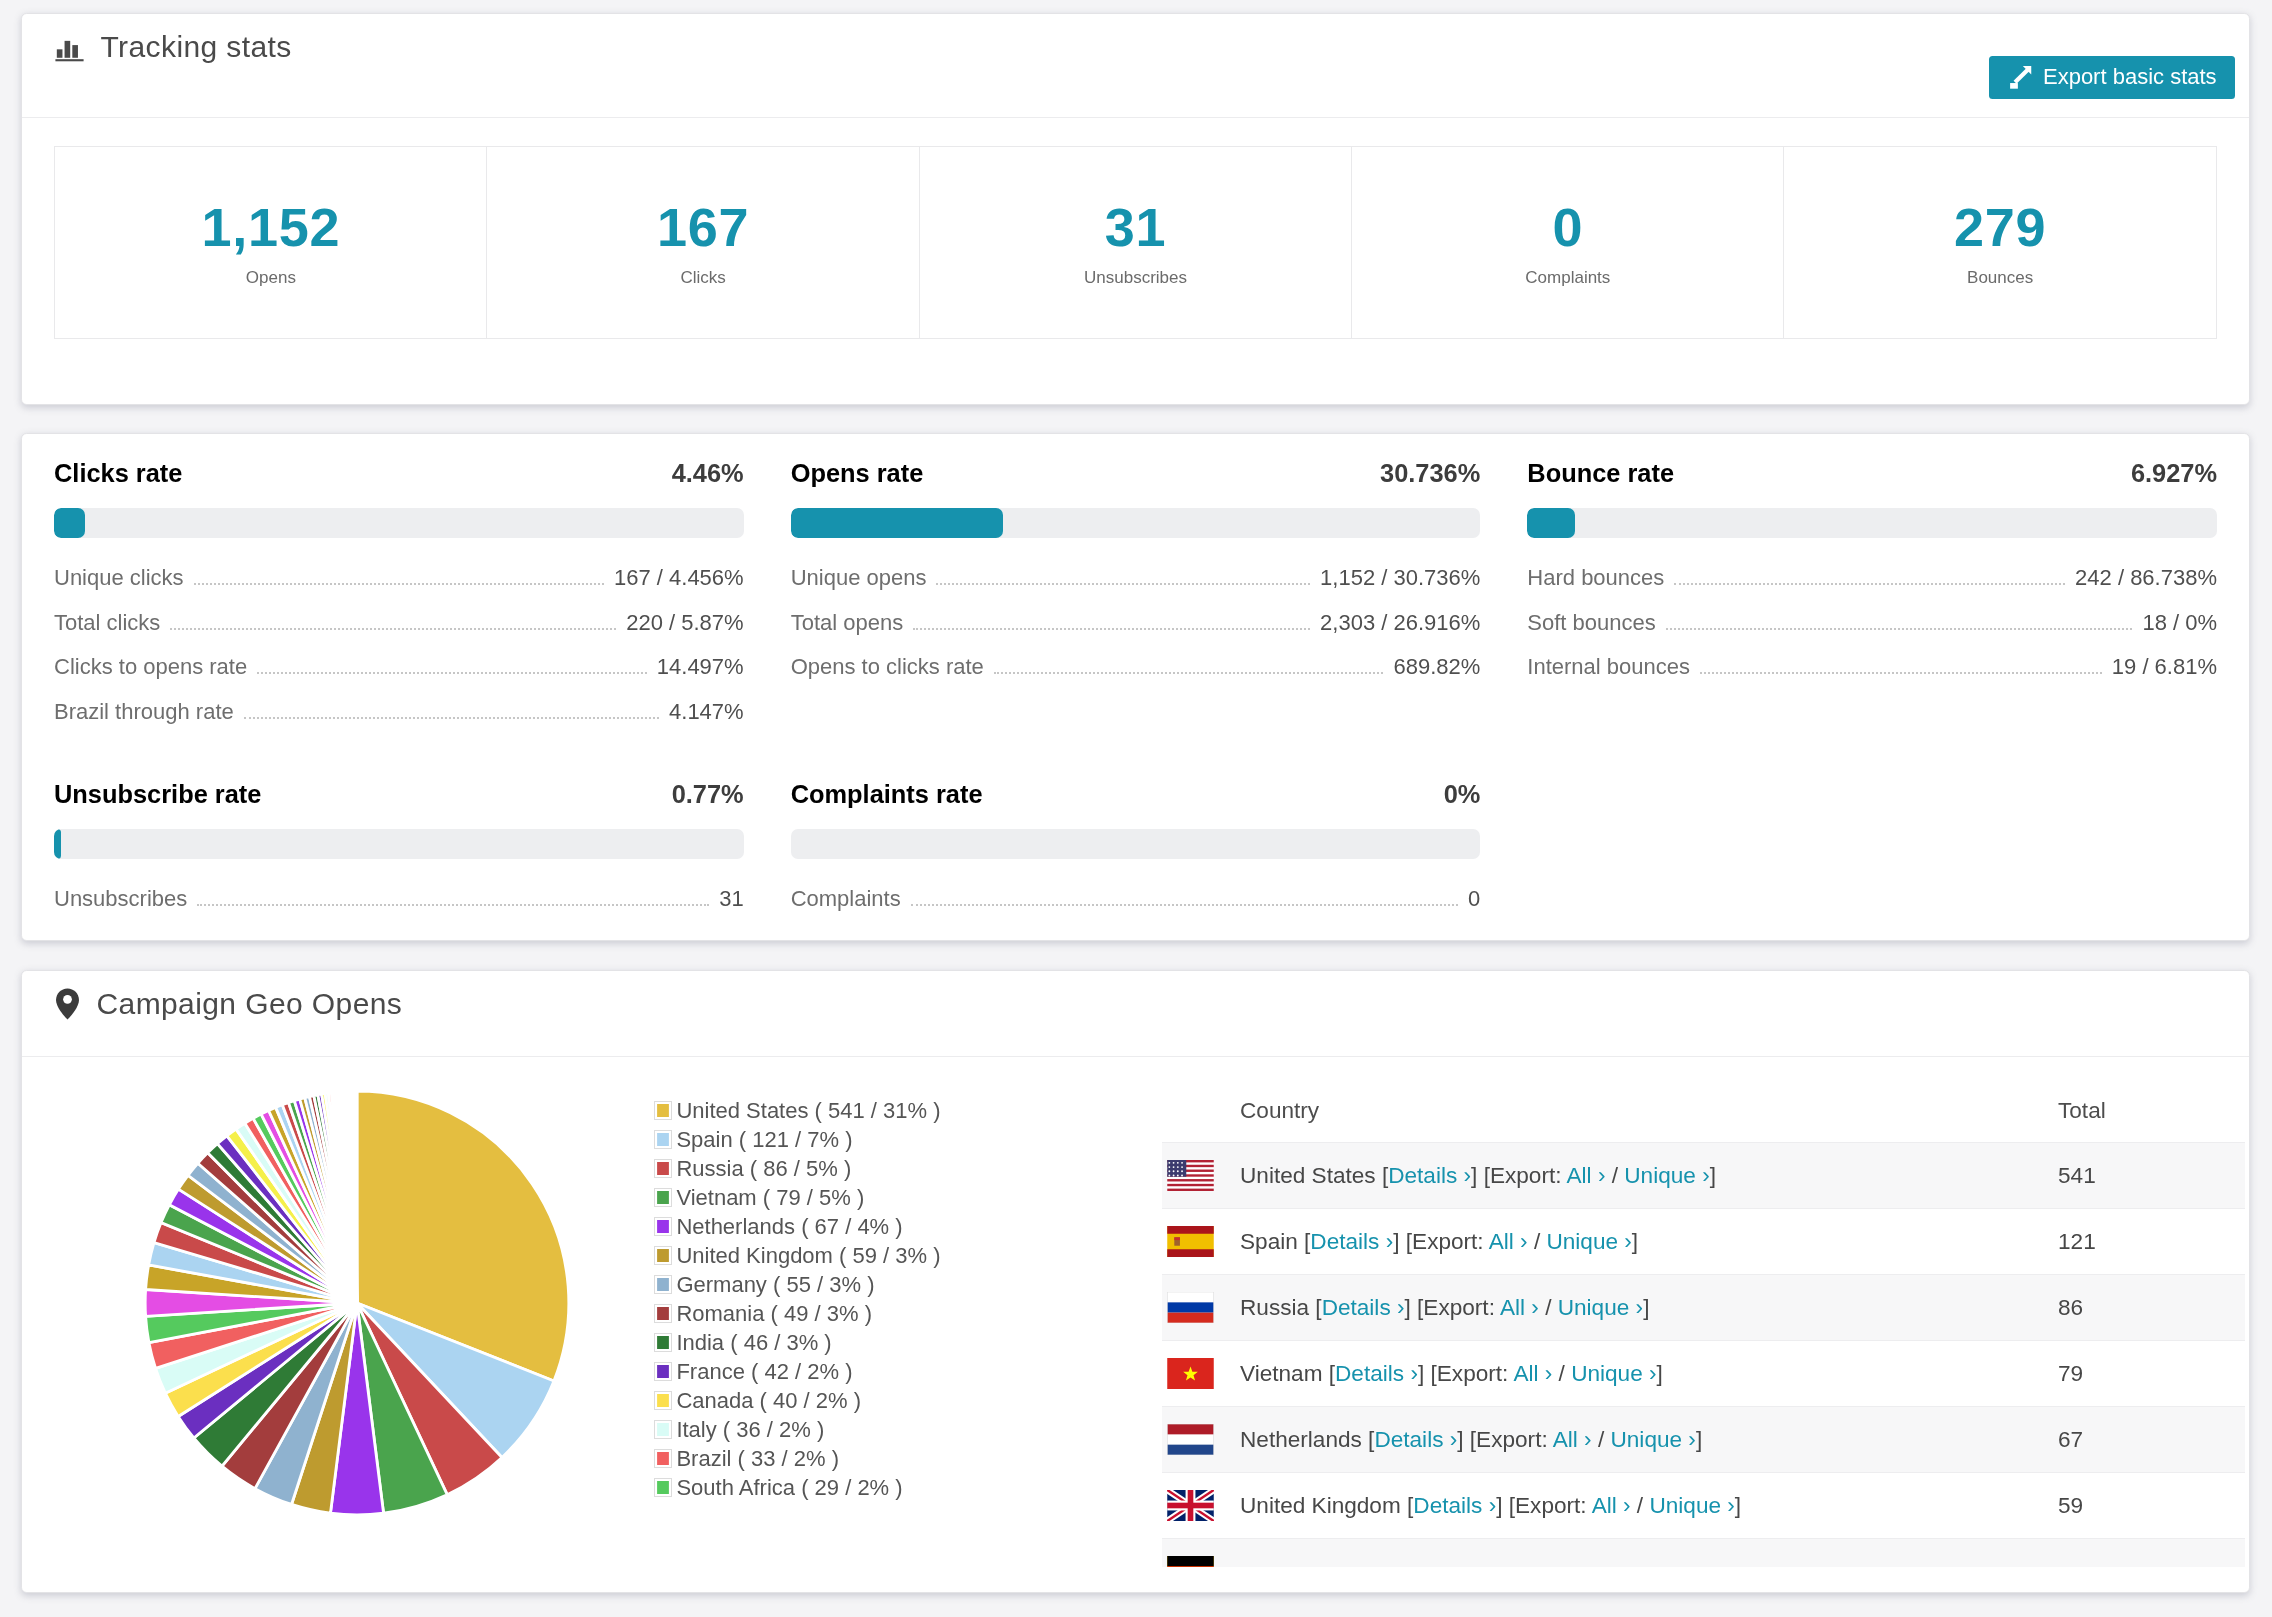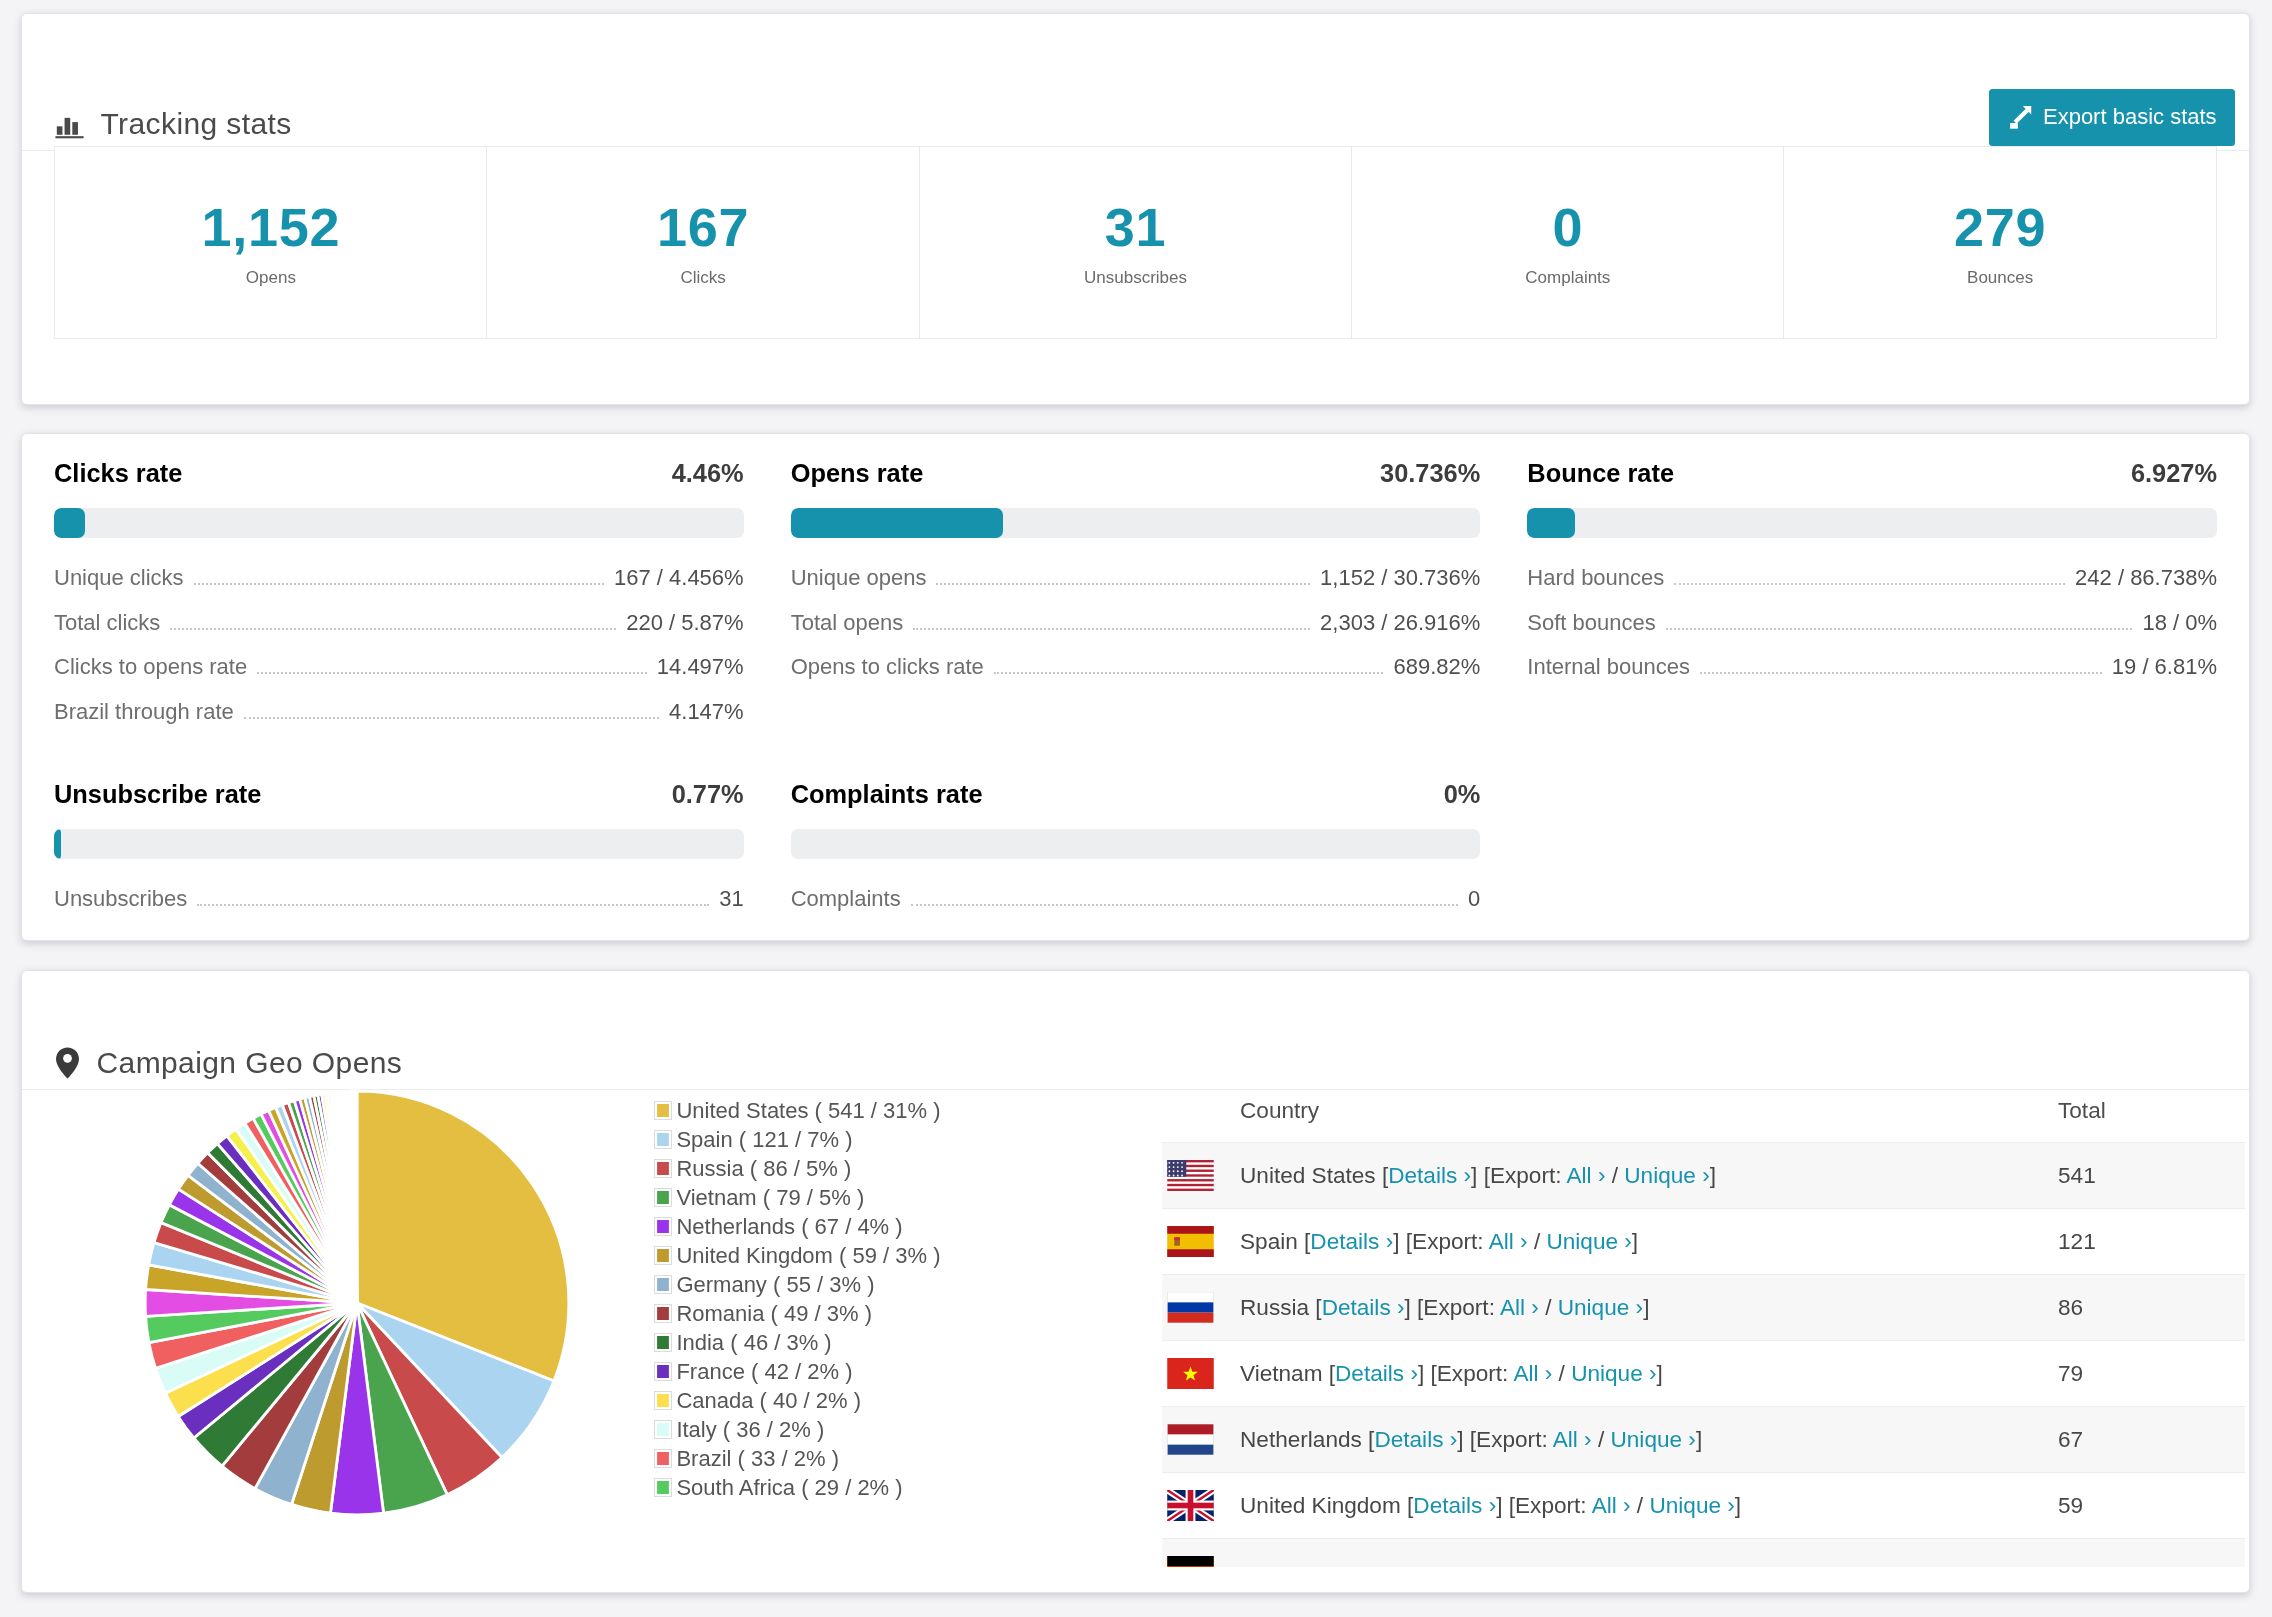--- a/index.html
+++ b/index.html
@@ -16,32 +16,31 @@
     background:#ffffff;
     border:0.7px solid #e3e3e6;
     border-radius:5.6px;
     box-shadow:0 2.8px 7px rgba(90,95,120,0.25);
   }
   
   #card-tracking { top:12.7px; height:392px; }
   .card-head {
     position:relative; height:104px;
     border-bottom:1.4px solid #ececee;
-    display:flex; align-items:flex-end;
-    padding:9px 32px;
-    margin-top:33px;
+    display:flex; align-items:flex-start;
+    padding:16px 32px;
   }
   .card-title {
     font-size:30px; font-weight:500; color:#4a4a4a;
     display:flex; align-items:center; gap:15.5px;
     letter-spacing:0.4px;
   }
   .btn-export {
     position:absolute; right:14px; top:42px;
-    height:57px; padding:0 18.4px;
+    height:43px; padding:0 18.4px;
     background:var(--accent); color:#ffffff;
     border:none; border-radius:3.5px;
     font-size:22px; font-family:inherit;
     display:flex; align-items:center; gap:10px;
     cursor:pointer;
   }
   .stats-row {
     position:absolute; left:32px; right:32px; top:132px; height:193px;
     display:flex;
   }

